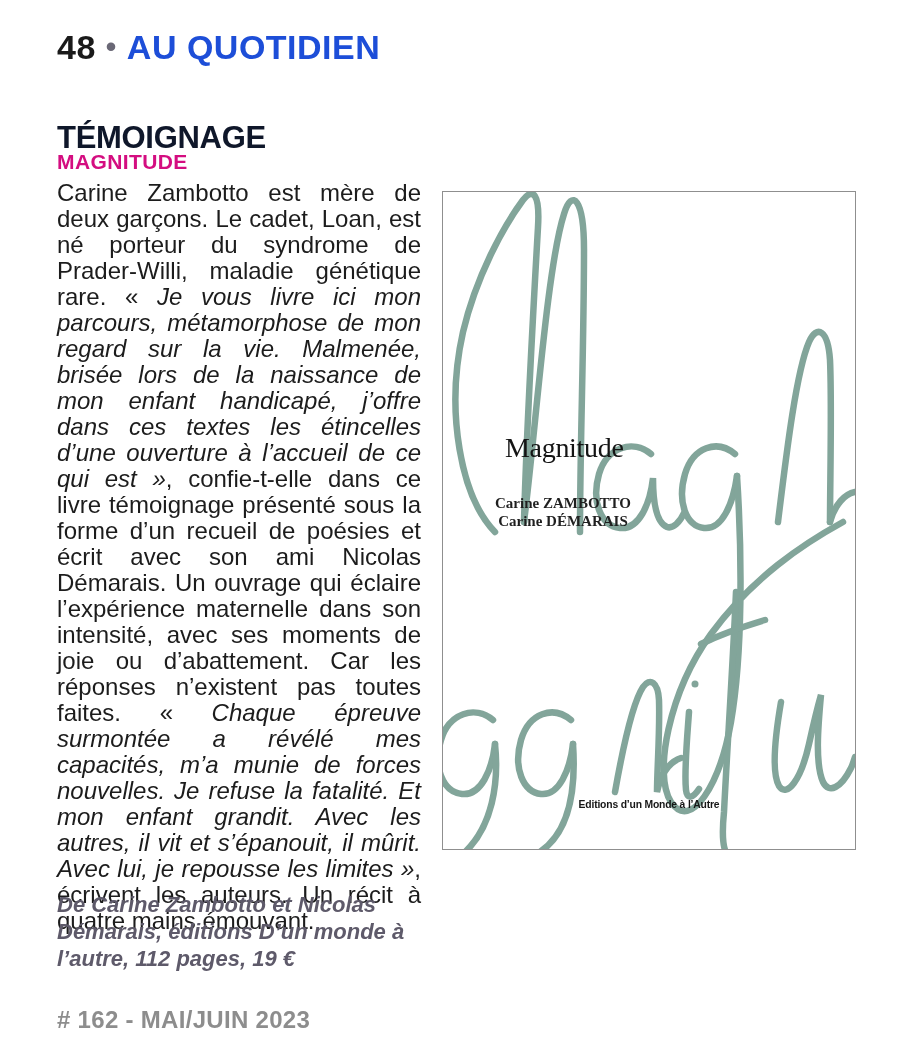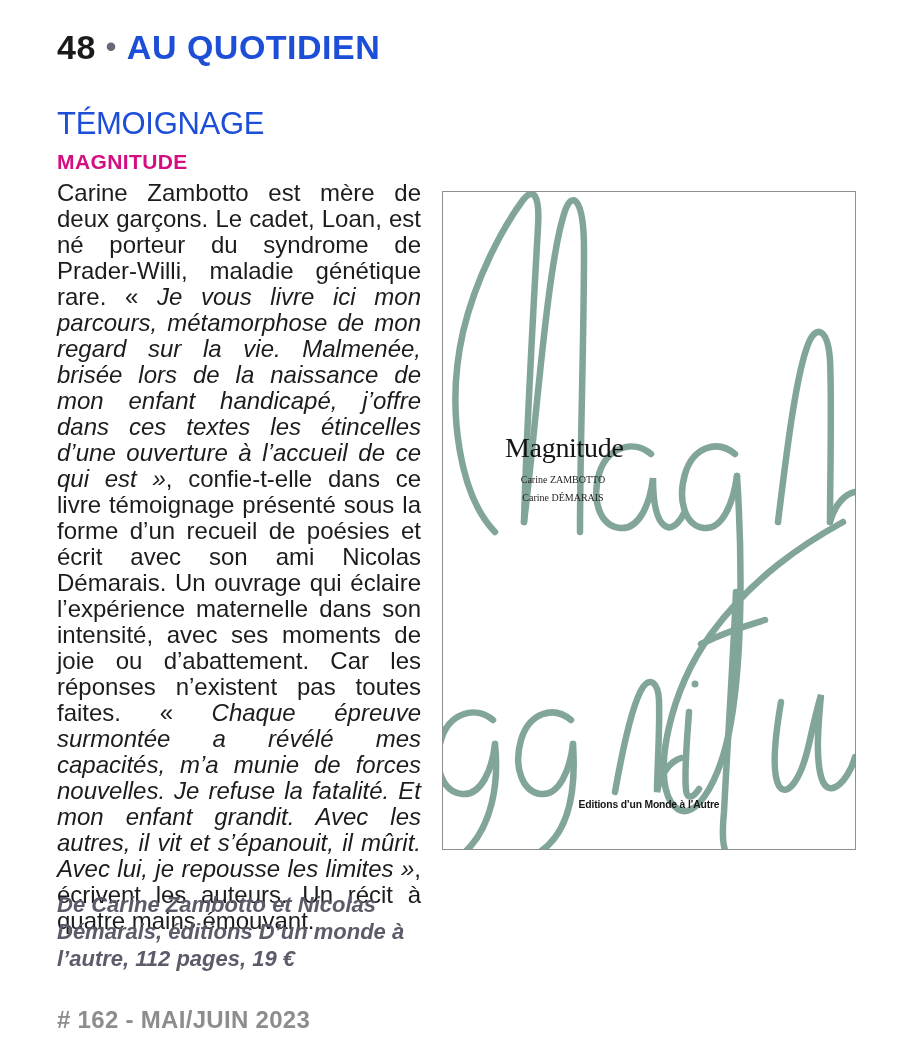--- a/index.html
+++ b/index.html
@@ -24,25 +24,25 @@
     white-space: nowrap;
   }
   .page-number { color: #1a1a1a; }
   .header-sep { color: #6a6876; margin: 0 10px; font-size: 30px; vertical-align: 2px; }
   .section-name { color: #1d4ed8; }
 
   
   .article-category {
     position: absolute;
     left: 57px;
-    top: 106px;
+    top: 120px;
     font-size: 31px;
-    font-weight: 400;
+    font-weight: 700;
     letter-spacing: -0.3px;
-    color: #1d4ed8;
+    color: #0f172a;
   }
   .article-title {
     position: absolute;
     left: 57px;
     top: 150px;
     font-size: 21px;
     font-weight: 700;
     letter-spacing: 0.4px;
     color: #d40d80;
   }
@@ -103,26 +103,26 @@
     left: 62px;
     top: 240px;
     font-family: "Liberation Serif", "DejaVu Serif", serif;
     font-size: 28px;
     letter-spacing: -0.3px;
     color: #141414;
   }
   .cover-authors {
     position: absolute;
     left: 30px;
-    top: 279px;
+    top: 302px;
     width: 180px;
     text-align: center;
     font-family: "Liberation Serif", "DejaVu Serif", serif;
-    font-size: 10px;
-    font-weight: 400;
+    font-size: 15px;
+    font-weight: 700;
     line-height: 18px;
     color: #1f1f1f;
   }
   .cover-publisher {
     position: absolute;
     left: 0;
     right: 0;
     top: 606px;
     text-align: center;
     font-size: 11.5px;

